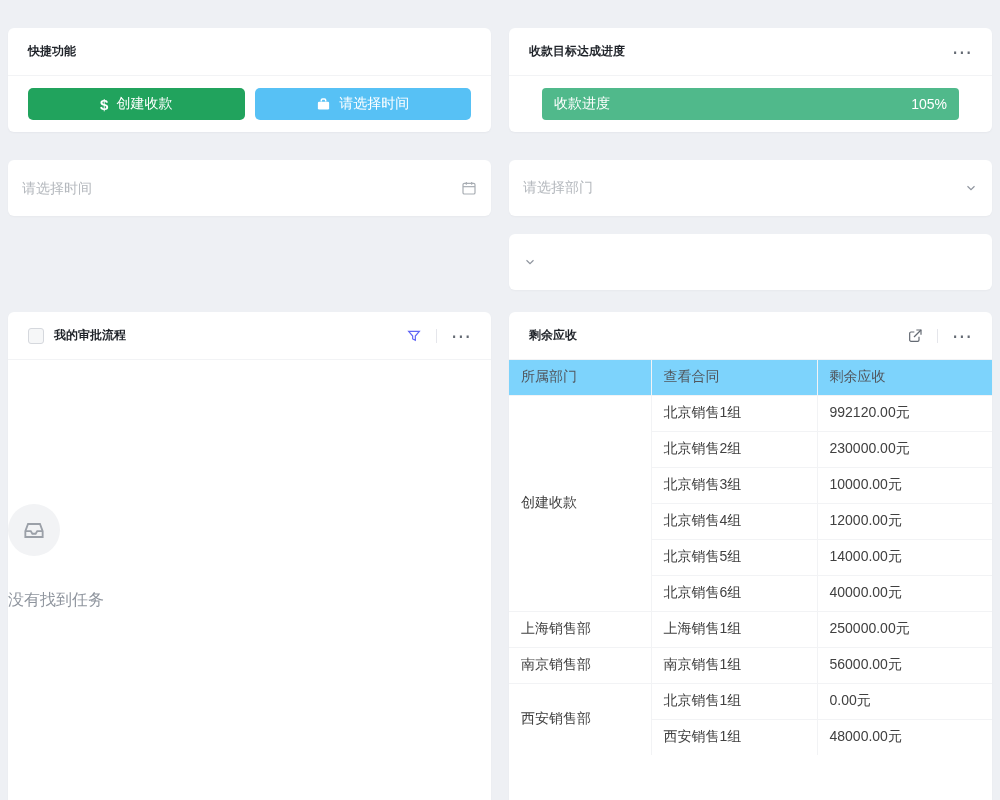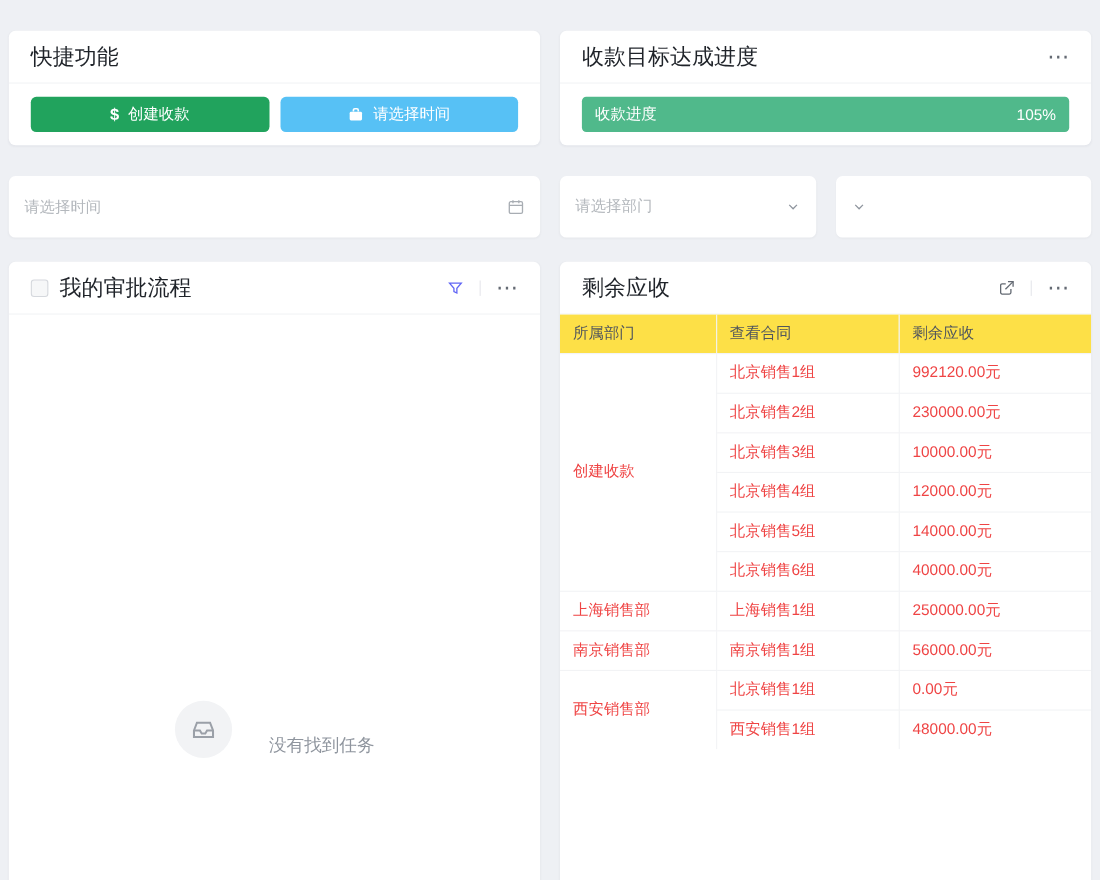--- a/index.html
+++ b/index.html
@@ -16,50 +16,50 @@
     background: #fff;
     border-radius: 6px;
     box-shadow: 0 1px 2px rgba(31,35,41,.04);
     overflow: hidden;
   }
   .card-header {
     display: flex; align-items: center;
     height: 48px; padding: 0 20px; gap: 10px;
     border-bottom: 1px solid #f2f3f5;
   }
-  .card-title { font-size: 20px; font-weight: 400; color: #1f2329; white-space: nowrap; }
+  .card-title { font-size: 12px; font-weight: 700; color: #1f2329; white-space: nowrap; }
   .spacer { flex: 1; }
   .more { color: #646a73; font-size: 20px; line-height: 1; cursor: pointer; user-select: none; }
   .vdiv { width: 1px; height: 14px; background: #e5e6eb; margin: 0 4px; }
   .icon-btn { display: flex; align-items: center; justify-content: center; cursor: pointer; }
 
   
   .row1 .card { height: 104px; }
   .quick-body { display: flex; gap: 10px; padding: 12px 20px; }
   .btn {
     flex: 1; height: 32px; border: none; border-radius: 5px;
     color: #fff; font-size: 14px; cursor: pointer;
     display: flex; align-items: center; justify-content: center; gap: 8px;
     font-family: inherit;
   }
   .btn-green { background: var(--green, #21a35d); }
   .btn-blue  { background: var(--blue, #57c1f5); }
   .dollar { font-size: 15px; font-weight: 700; }
 
-  .progress-body { padding: 12px 20px; }
+  .progress-body { padding: 12px 33px; }
   .pbar {
     height: 32px; border-radius: 4px; background: var(--progress, #50b98b);
     color: #fff; font-size: 14px;
     display: flex; align-items: center; justify-content: space-between;
     padding: 0 12px;
   }
 
   
   .filters-row { margin-top: 28px; }
-  .right-filters { display: grid; grid-template-columns: 1fr 1fr; gap: 18px; }
+  .right-filters { display: grid; grid-template-columns: 1fr; gap: 18px; }
   .picker {
     height: 56px; background: #fff; border-radius: 6px;
     display: flex; align-items: center; padding: 0 14px; gap: 8px;
     box-shadow: 0 1px 2px rgba(31,35,41,.03);
     cursor: pointer;
   }
   .picker input {
     flex: 1; border: none; outline: none; font-size: 14px;
     color: #1f2329; background: transparent; font-family: inherit;
   }
@@ -68,39 +68,39 @@
 
   
   .main-row { margin-top: 22px; }
   .card.tall { height: 568px; }
 
   .checkbox {
     width: 16px; height: 16px; border: 1px solid #d5d8dd; border-radius: 3px;
     background: #f6f7f8; cursor: pointer; flex: none;
   }
   .empty {
-    height: 411px; display: flex; flex-direction: row;
-    align-items: flex-end; justify-content: center; gap: 34px;
+    height: 411px; display: flex; flex-direction: column;
+    align-items: flex-start; justify-content: center; gap: 34px;
     transform: translateY(-8px);
   }
   .empty-circle {
     width: 52px; height: 52px; border-radius: 50%; background: #f2f3f5;
     display: flex; align-items: center; justify-content: center;
   }
   .empty-text { font-size: 16px; color: #8f959e; }
 
   
   .rcv-table { width: 100%; border-collapse: collapse; border: hidden; font-size: 14px; }
   .rcv-table th {
-    background: #fde047; color: #51565d; font-weight: 400;
+    background: #7dd3fc; color: #51565d; font-weight: 400;
     text-align: left; height: 35px; padding: 0 12px;
     border: 1px solid #f2f3f5;
   }
   .rcv-table td {
-    height: 36px; padding: 0 12px; color: #ef4444;
+    height: 36px; padding: 0 12px; color: #404040;
     border: 1px solid #f2f3f5; background: #fff;
   }
 
   
   .bottom-row { margin-top: 24px; }
   .card.daily { height: 150px; }
 </style>
 </head>
 <body>
 

